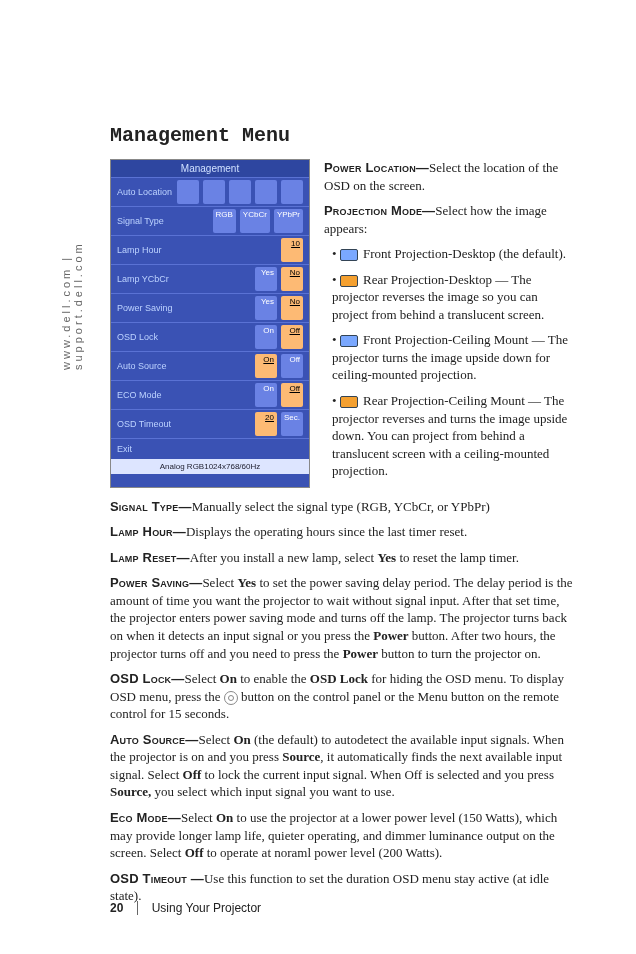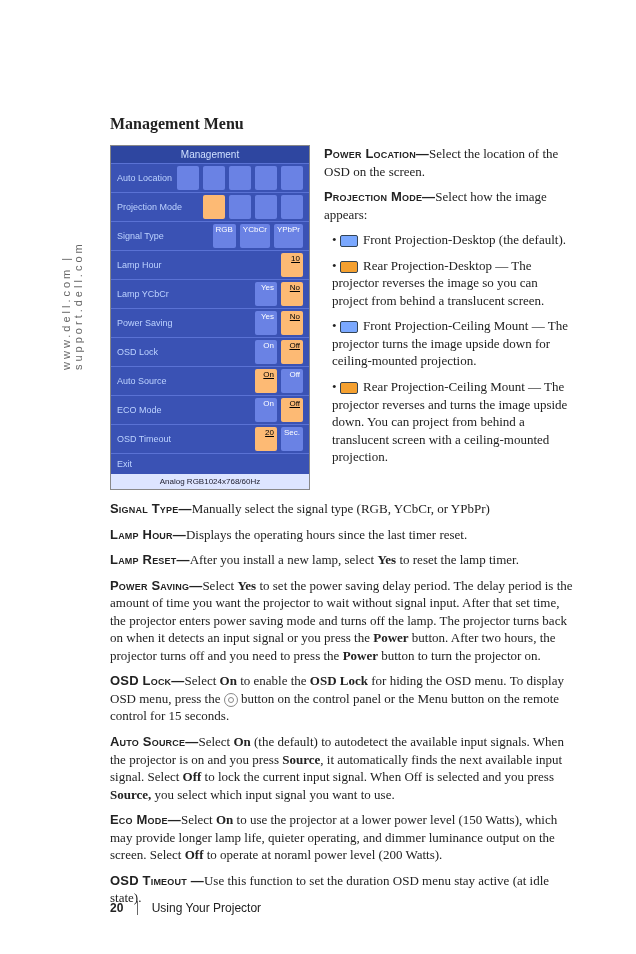--- a/index.html
+++ b/index.html
@@ -23,24 +23,24 @@
     top: 140px;
     font-family: Arial, Helvetica, sans-serif;
     font-size: 11px;
     letter-spacing: 3px;
     color: #666;
     writing-mode: vertical-rl;
     transform: rotate(180deg);
     height: 230px;
   }
   h2.section-title {
-    font-family: Liberation Serif, serif;
+    font-family: Liberation Mono, monospace;
     font-weight: bold;
-    font-size: 16px;
-    margin: 5px 0 12px 0;
+    font-size: 20px;
+    margin: 14px 0 12px 0;
   }
   .topblock {
     display: flex;
     gap: 14px;
     margin-bottom: 10px;
   }
   .osd {
     width: 200px;
     flex: 0 0 200px;
     background: #3a52b4;
@@ -178,29 +178,20 @@
             <span class="label">Auto Location</span>
             <span class="vals">
               <span class="osd-chip"></span>
               <span class="osd-chip"></span>
               <span class="osd-chip"></span>
               <span class="osd-chip"></span>
               <span class="osd-chip"></span>
             </span>
           </div>
           <div class="osd-row">
-            <span class="label">Projection Mode</span>
-            <span class="vals">
-              <span class="osd-chip hi"></span>
-              <span class="osd-chip"></span>
-              <span class="osd-chip"></span>
-              <span class="osd-chip"></span>
-            </span>
-          </div>
-          <div class="osd-row">
             <span class="label">Signal Type</span>
             <span class="vals">
               <span class="osd-chip">RGB</span>
               <span class="osd-chip">YCbCr</span>
               <span class="osd-chip">YPbPr</span>
             </span>
           </div>
           <div class="osd-row">
             <span class="label">Lamp Hour</span>
             <span class="vals">

